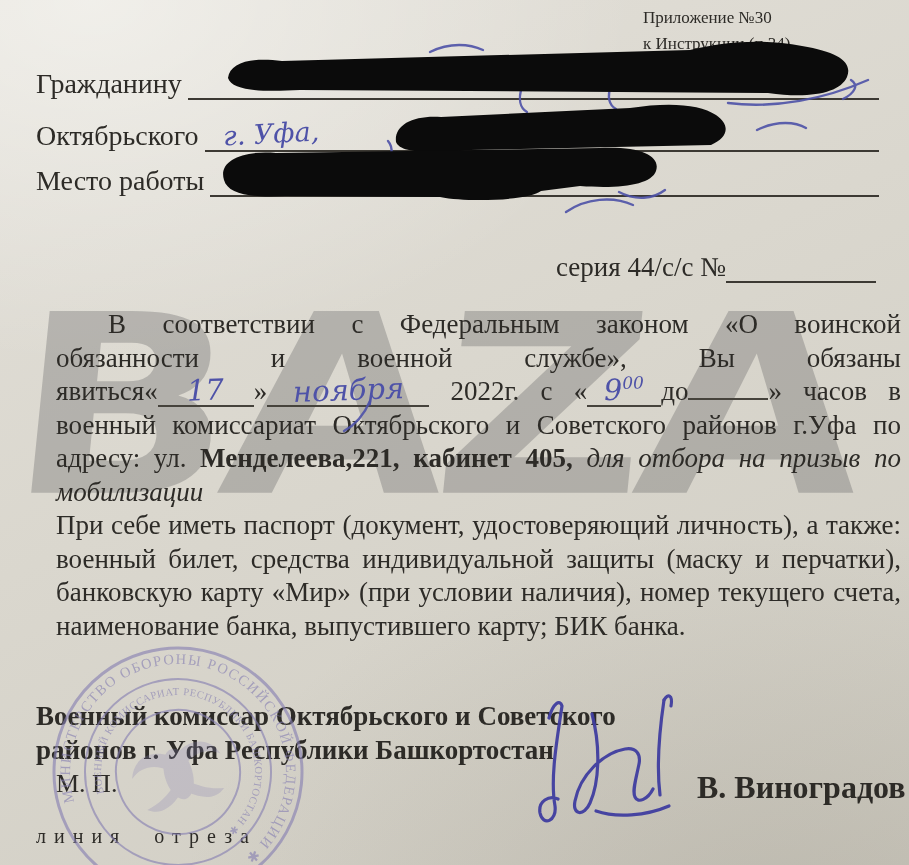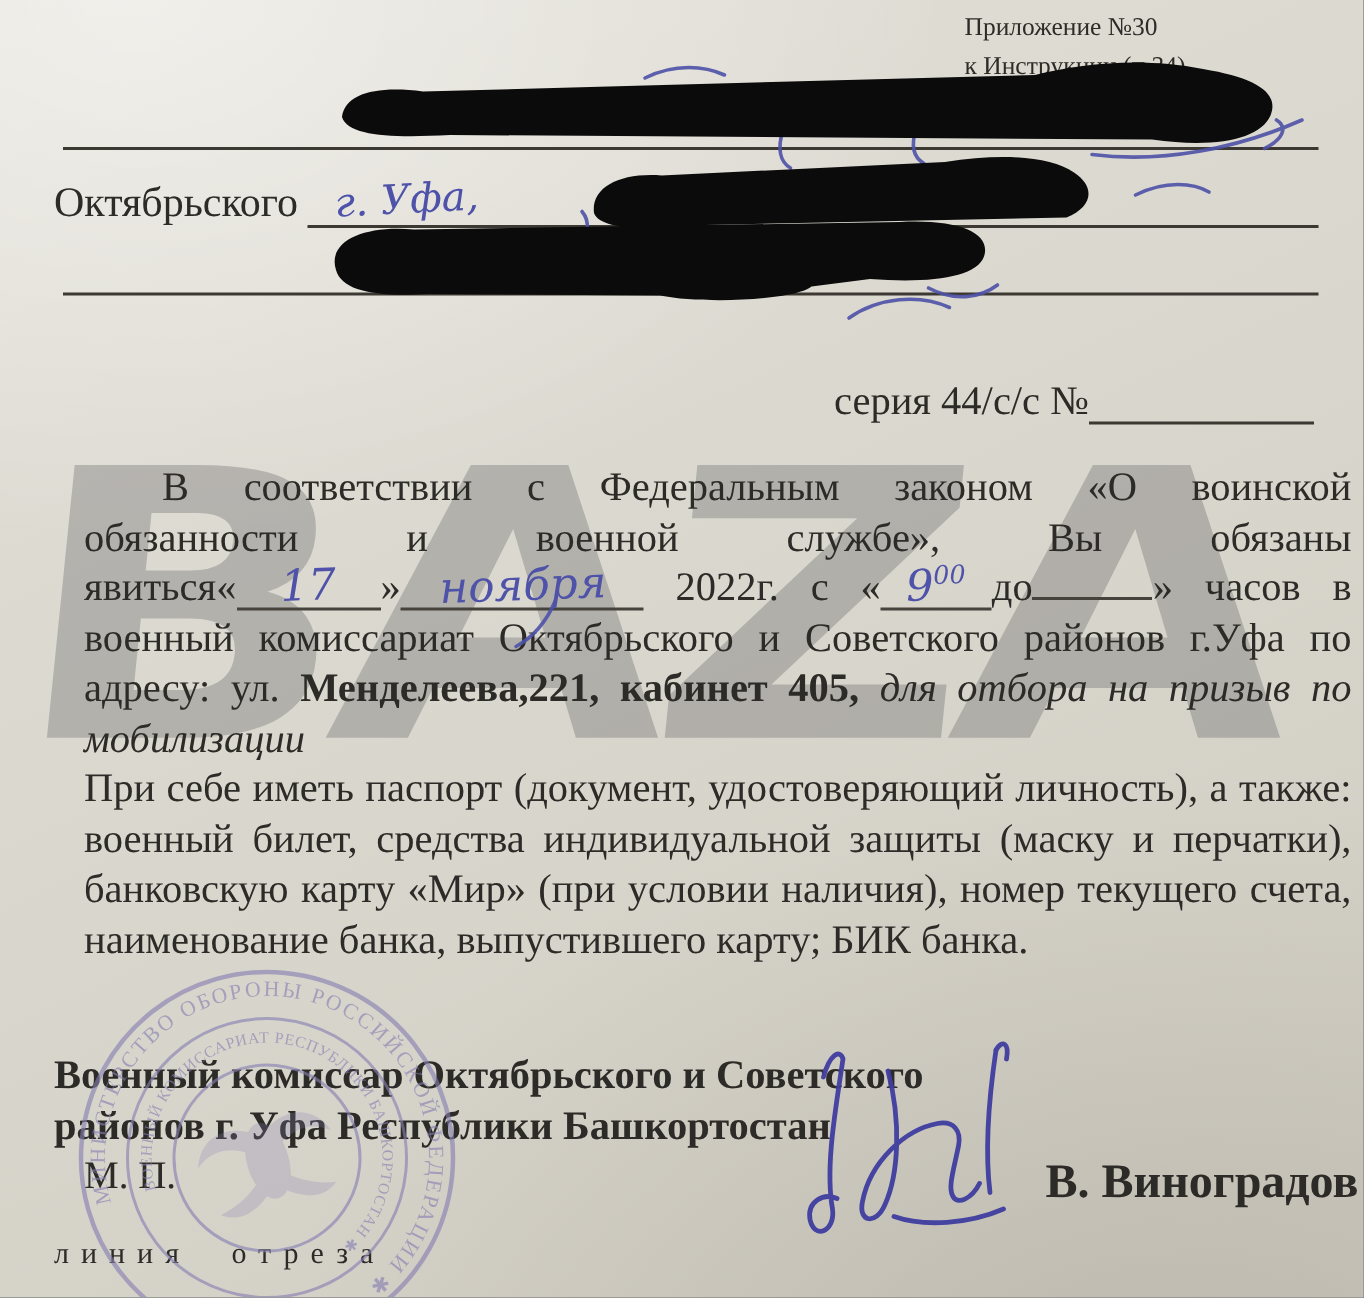--- a/index.html
+++ b/index.html
@@ -61,31 +61,33 @@
   <div class="abs watermark">BAZA</div>
 
   <div class="content">
 
     <div class="abs annex">
       <div>Приложение №30</div>
       <div>к  Инструкции (п.34)</div>
     </div>
 
     <div class="abs form-row" style="top:58px;height:42px;">
+      <span class="label">Гражданину</span>
       <span class="fill"></span>
     </div>
 
     <div class="abs form-row" style="top:108px;height:44px;">
       <span class="label">Октябрьского</span>
       <span class="fill">
           <span class="hand">г. Уфа,</span>
         </span>
     </div>
 
     <div class="abs form-row" style="top:155px;height:42px;">
+      <span class="label">Место работы</span>
       <span class="fill"></span>
     </div>
 
 
     <div class="abs series">
       <span>серия 44/с/с №</span>
       <span class="blankline"></span>
     </div>
 
     <div class="abs bodytext">

